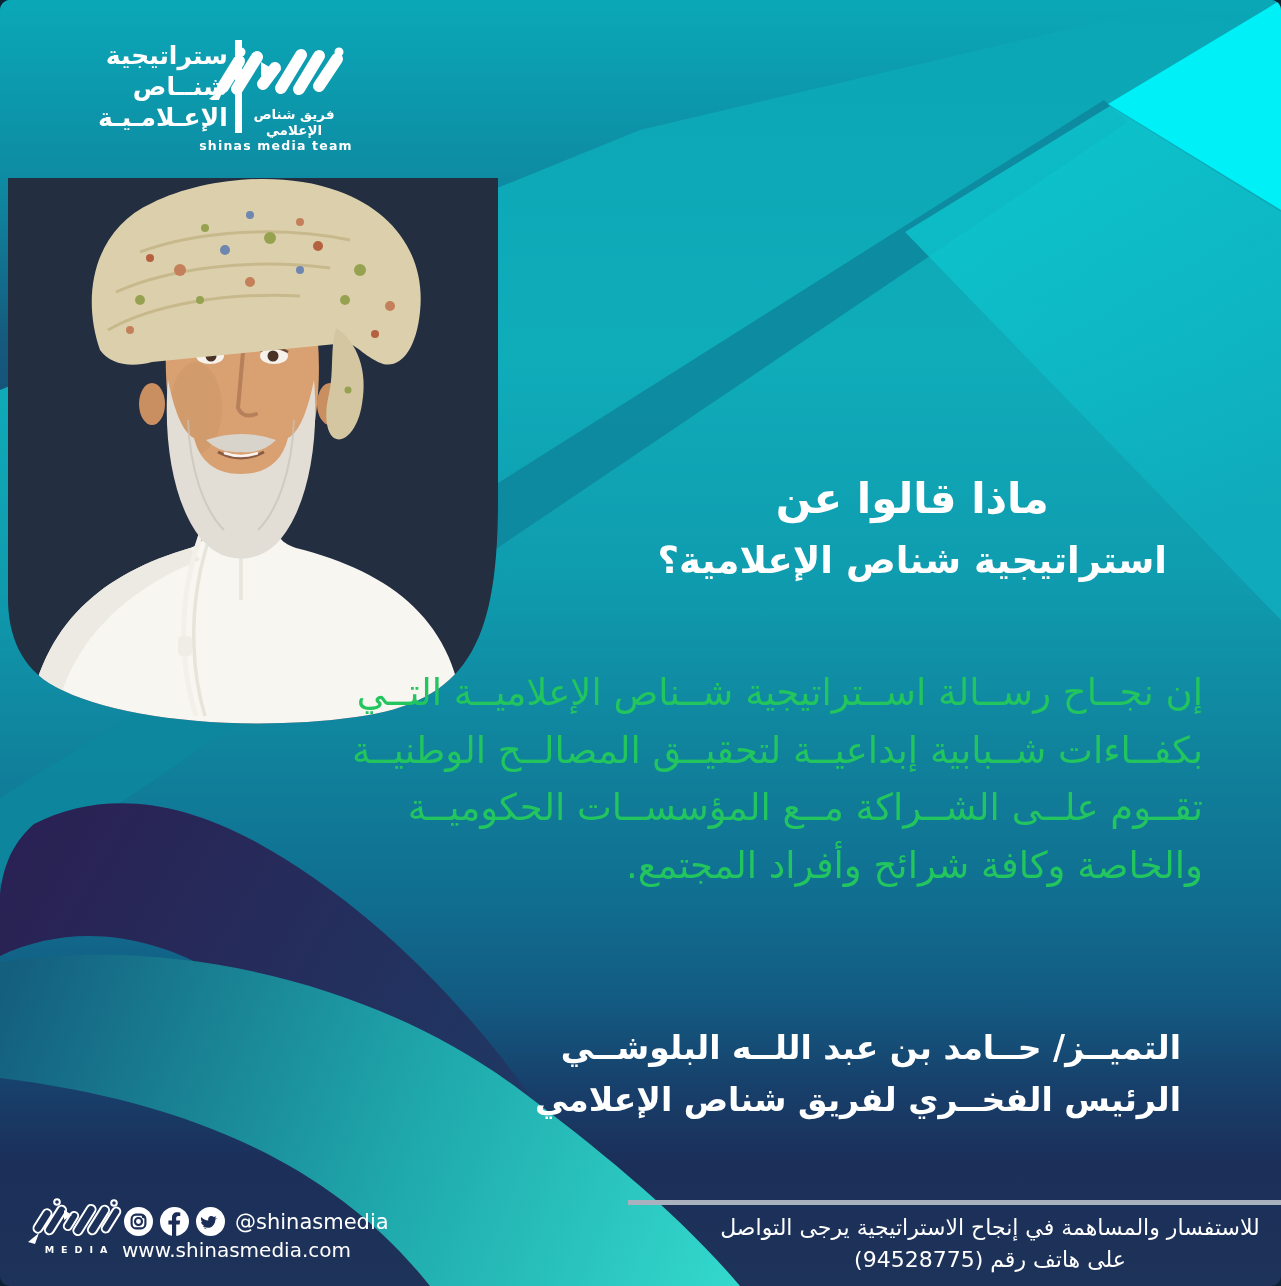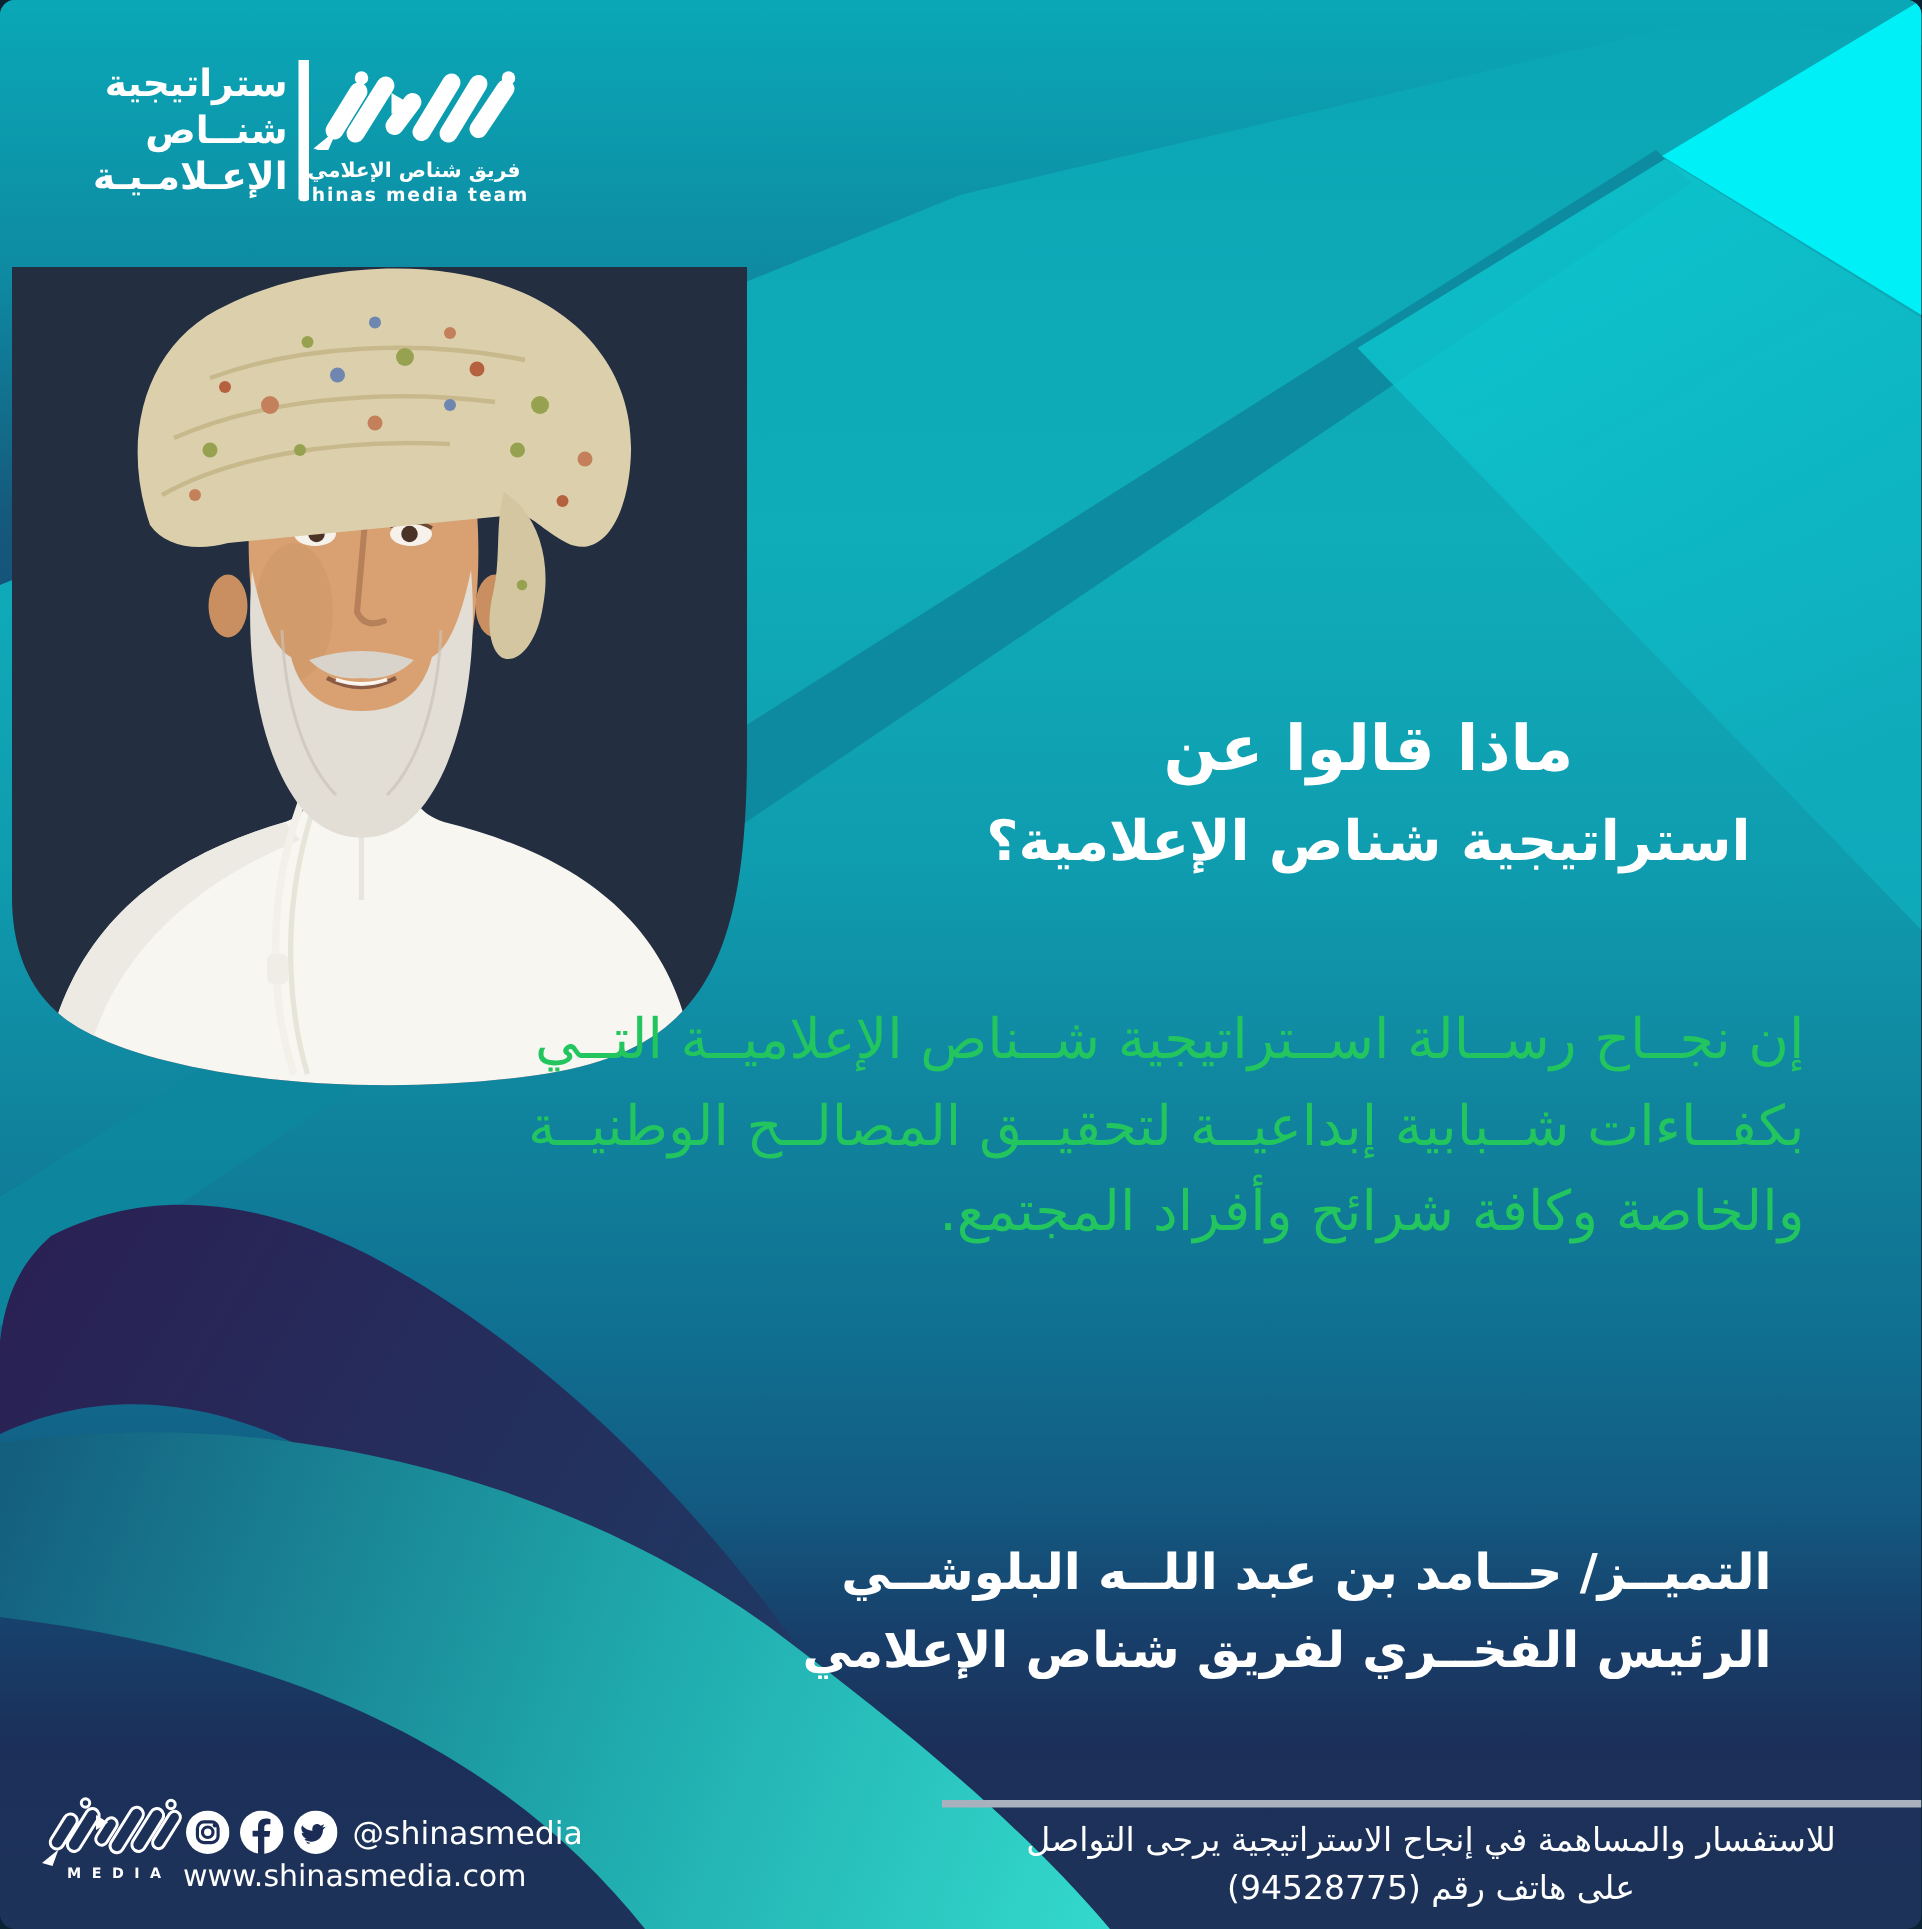--- a/index.html
+++ b/index.html
@@ -1,21 +1,21 @@
 <!DOCTYPE html>
 <html lang="ar"><head>
 <meta charset="utf-8">
 <style>
   html,body{margin:0;padding:0;background:#0b2233;}
   .canvas{
     position:relative;width:1281px;height:1286px;overflow:hidden;
     font-family:"DejaVu Sans",sans-serif;border-radius:10px;
   }
   .bg{position:absolute;left:0;top:0;}
-  .ar{direction:rtl;}
+  .ar{direction:rtl;margin-left:36px;}
   .abs{position:absolute;}
 
   
   .strategy-logo{left:62px;top:40px;display:flex;align-items:stretch;color:#fff;}
   .strategy-lines{text-align:right;font-weight:bold;font-size:25px;line-height:31px;}
   .alef-bar{width:7px;background:#fff;margin-left:7px;margin-right:10px;}
 
   
   .team-logo{left:196px;top:42px;width:160px;text-align:center;color:#fff;}
   .team-ar{font-size:13.5px;font-weight:bold;line-height:16px;margin-top:2px;}
@@ -205,20 +205,21 @@
   </div>
 
   <div class="abs heading ar">
     <div class="heading-l1">ماذا قالوا عن</div>
     <div class="heading-l2">استراتيجية شناص الإعلامية؟</div>
   </div>
 
   <div class="abs quote ar">
     <div>إن نجــاح رســالة اســتراتيجية شــناص الإعلاميــة التــي</div>
     <div>بكفــاءات شــبابية إبداعيــة لتحقيــق المصالــح الوطنيــة</div>
+    <div>تقــوم علــى الشــراكة مــع المؤسســات الحكوميــة</div>
     <div>والخاصة وكافة شرائح وأفراد المجتمع.</div>
   </div>
 
   <div class="abs attribution ar">
     <div>التميــز/ حــامد بن عبد اللــه البلوشــي</div>
     <div>الرئيس الفخــري لفريق شناص الإعلامي</div>
   </div>
 
   <svg class="abs" style="left:26px;top:1198px;" width="96" height="46" viewBox="0 0 96 46">
     <g stroke="#ffffff" stroke-width="2" fill="none">

